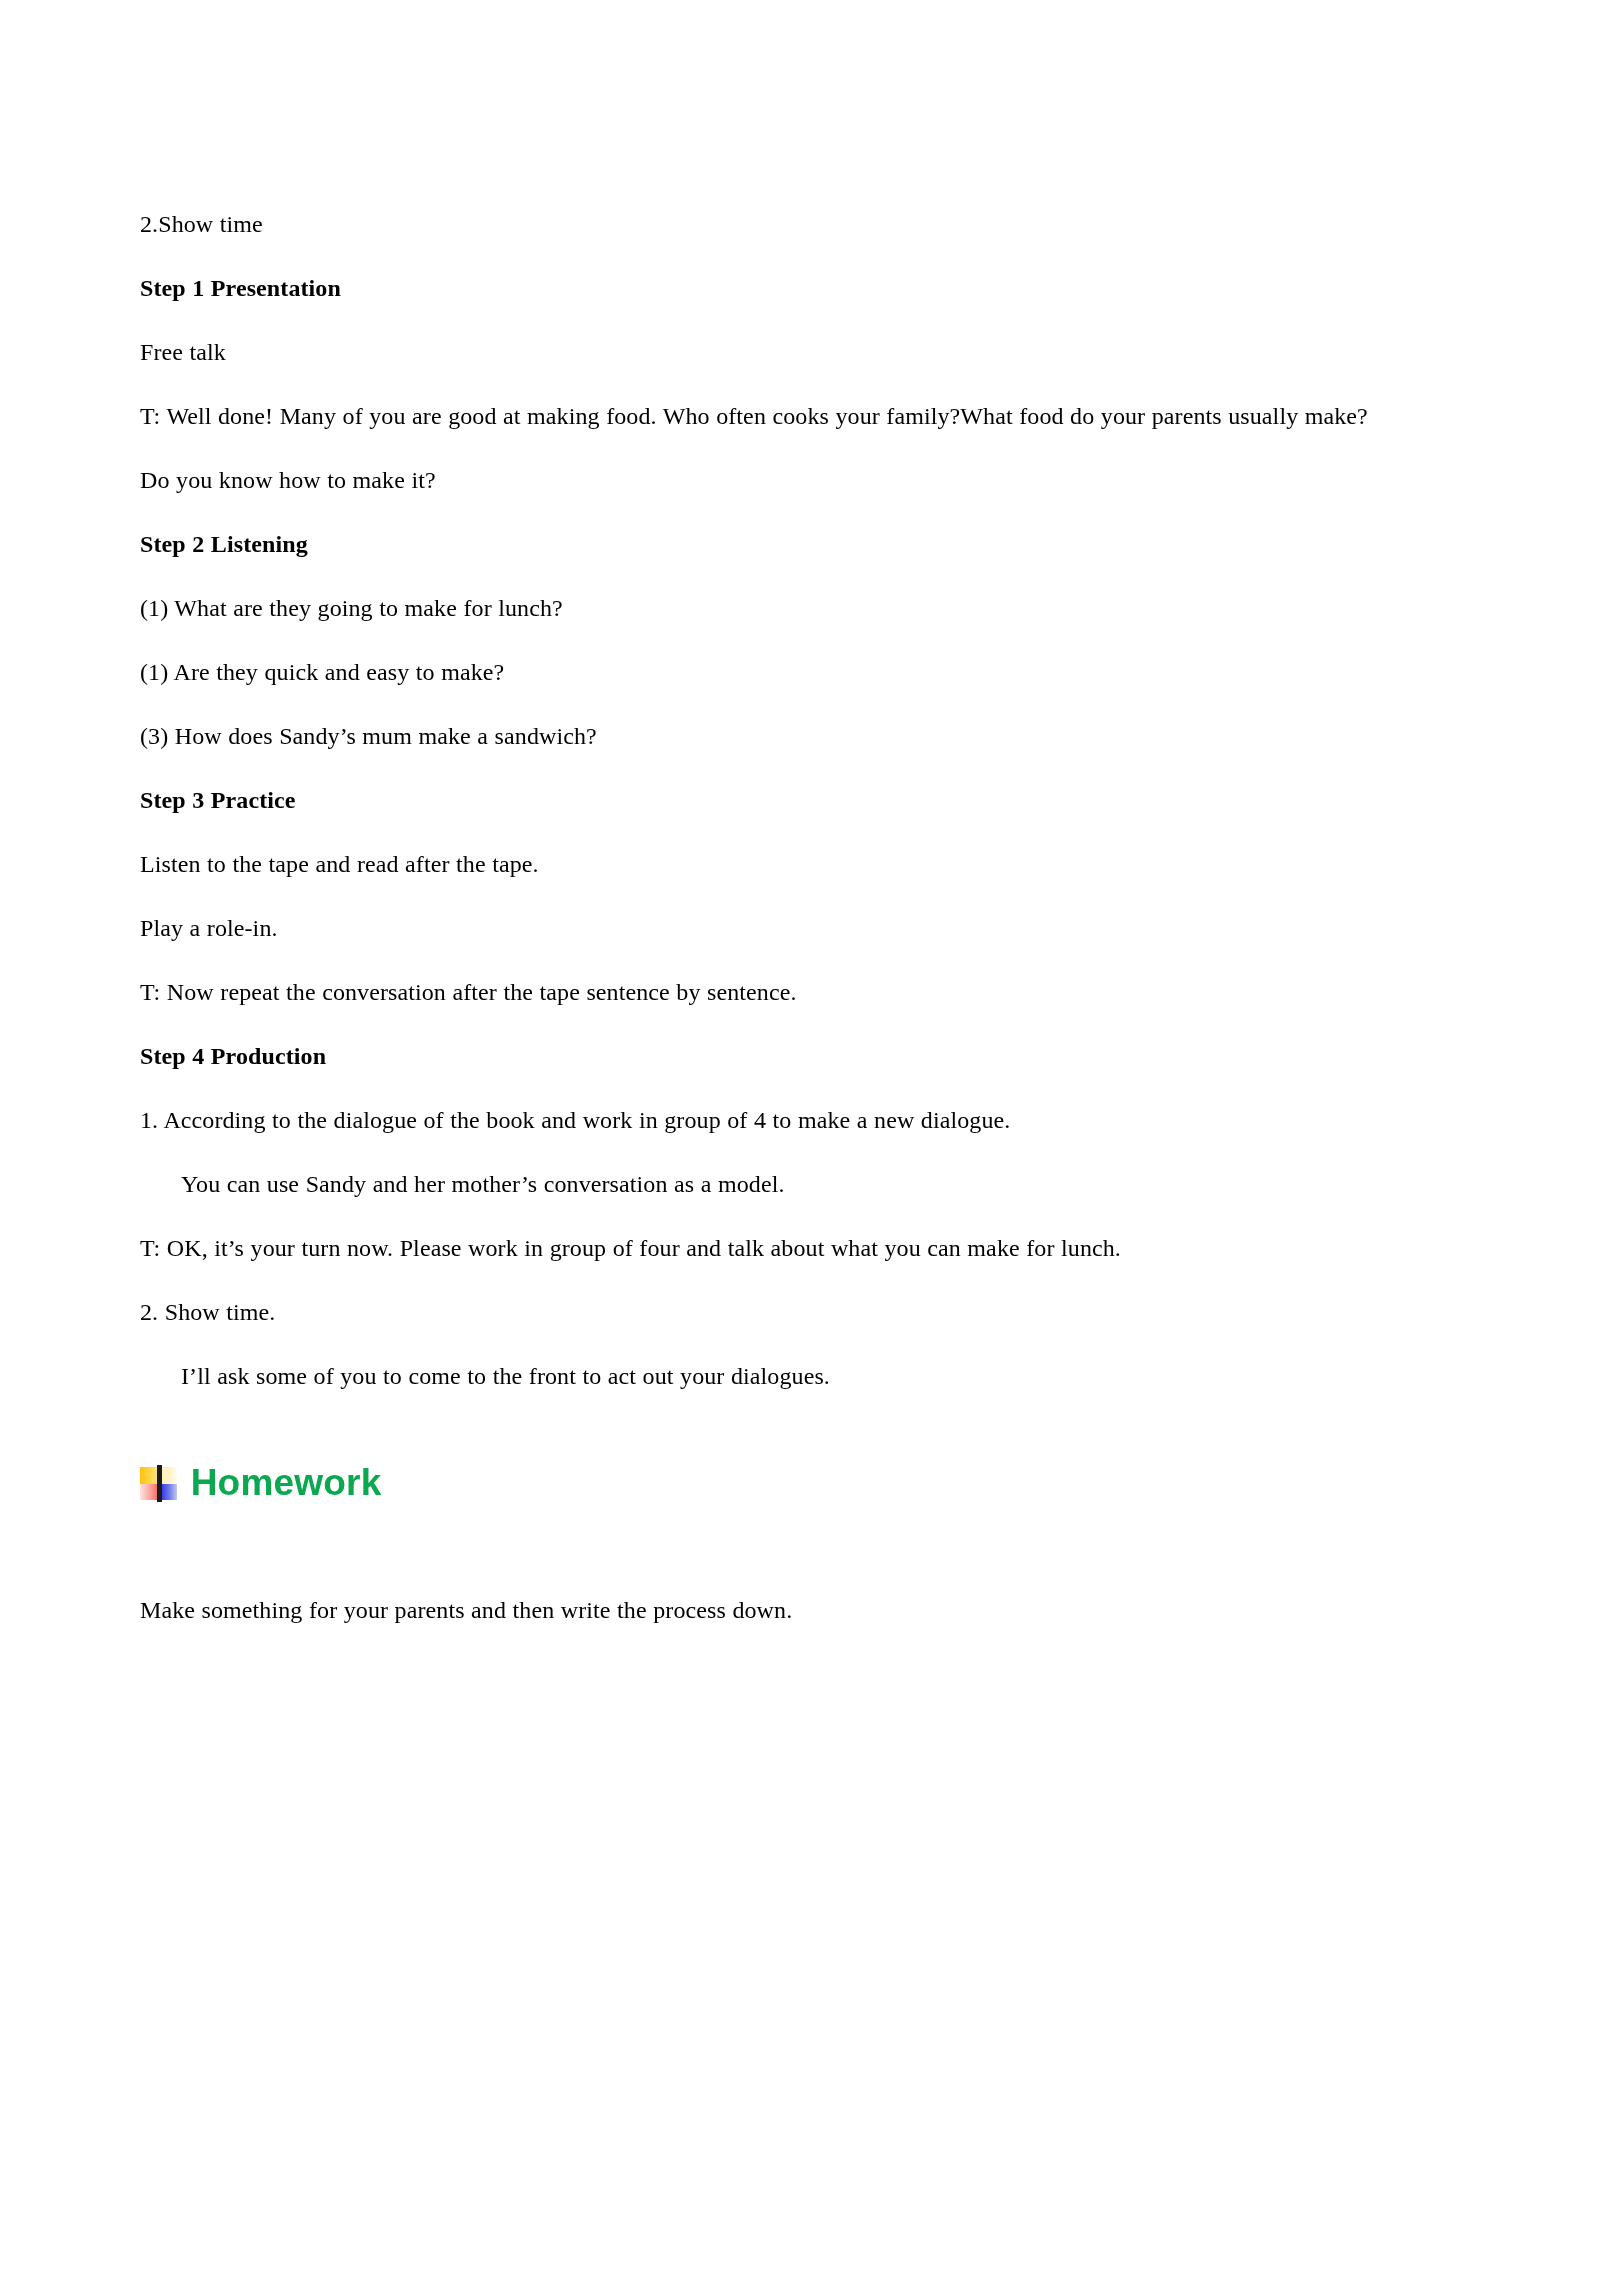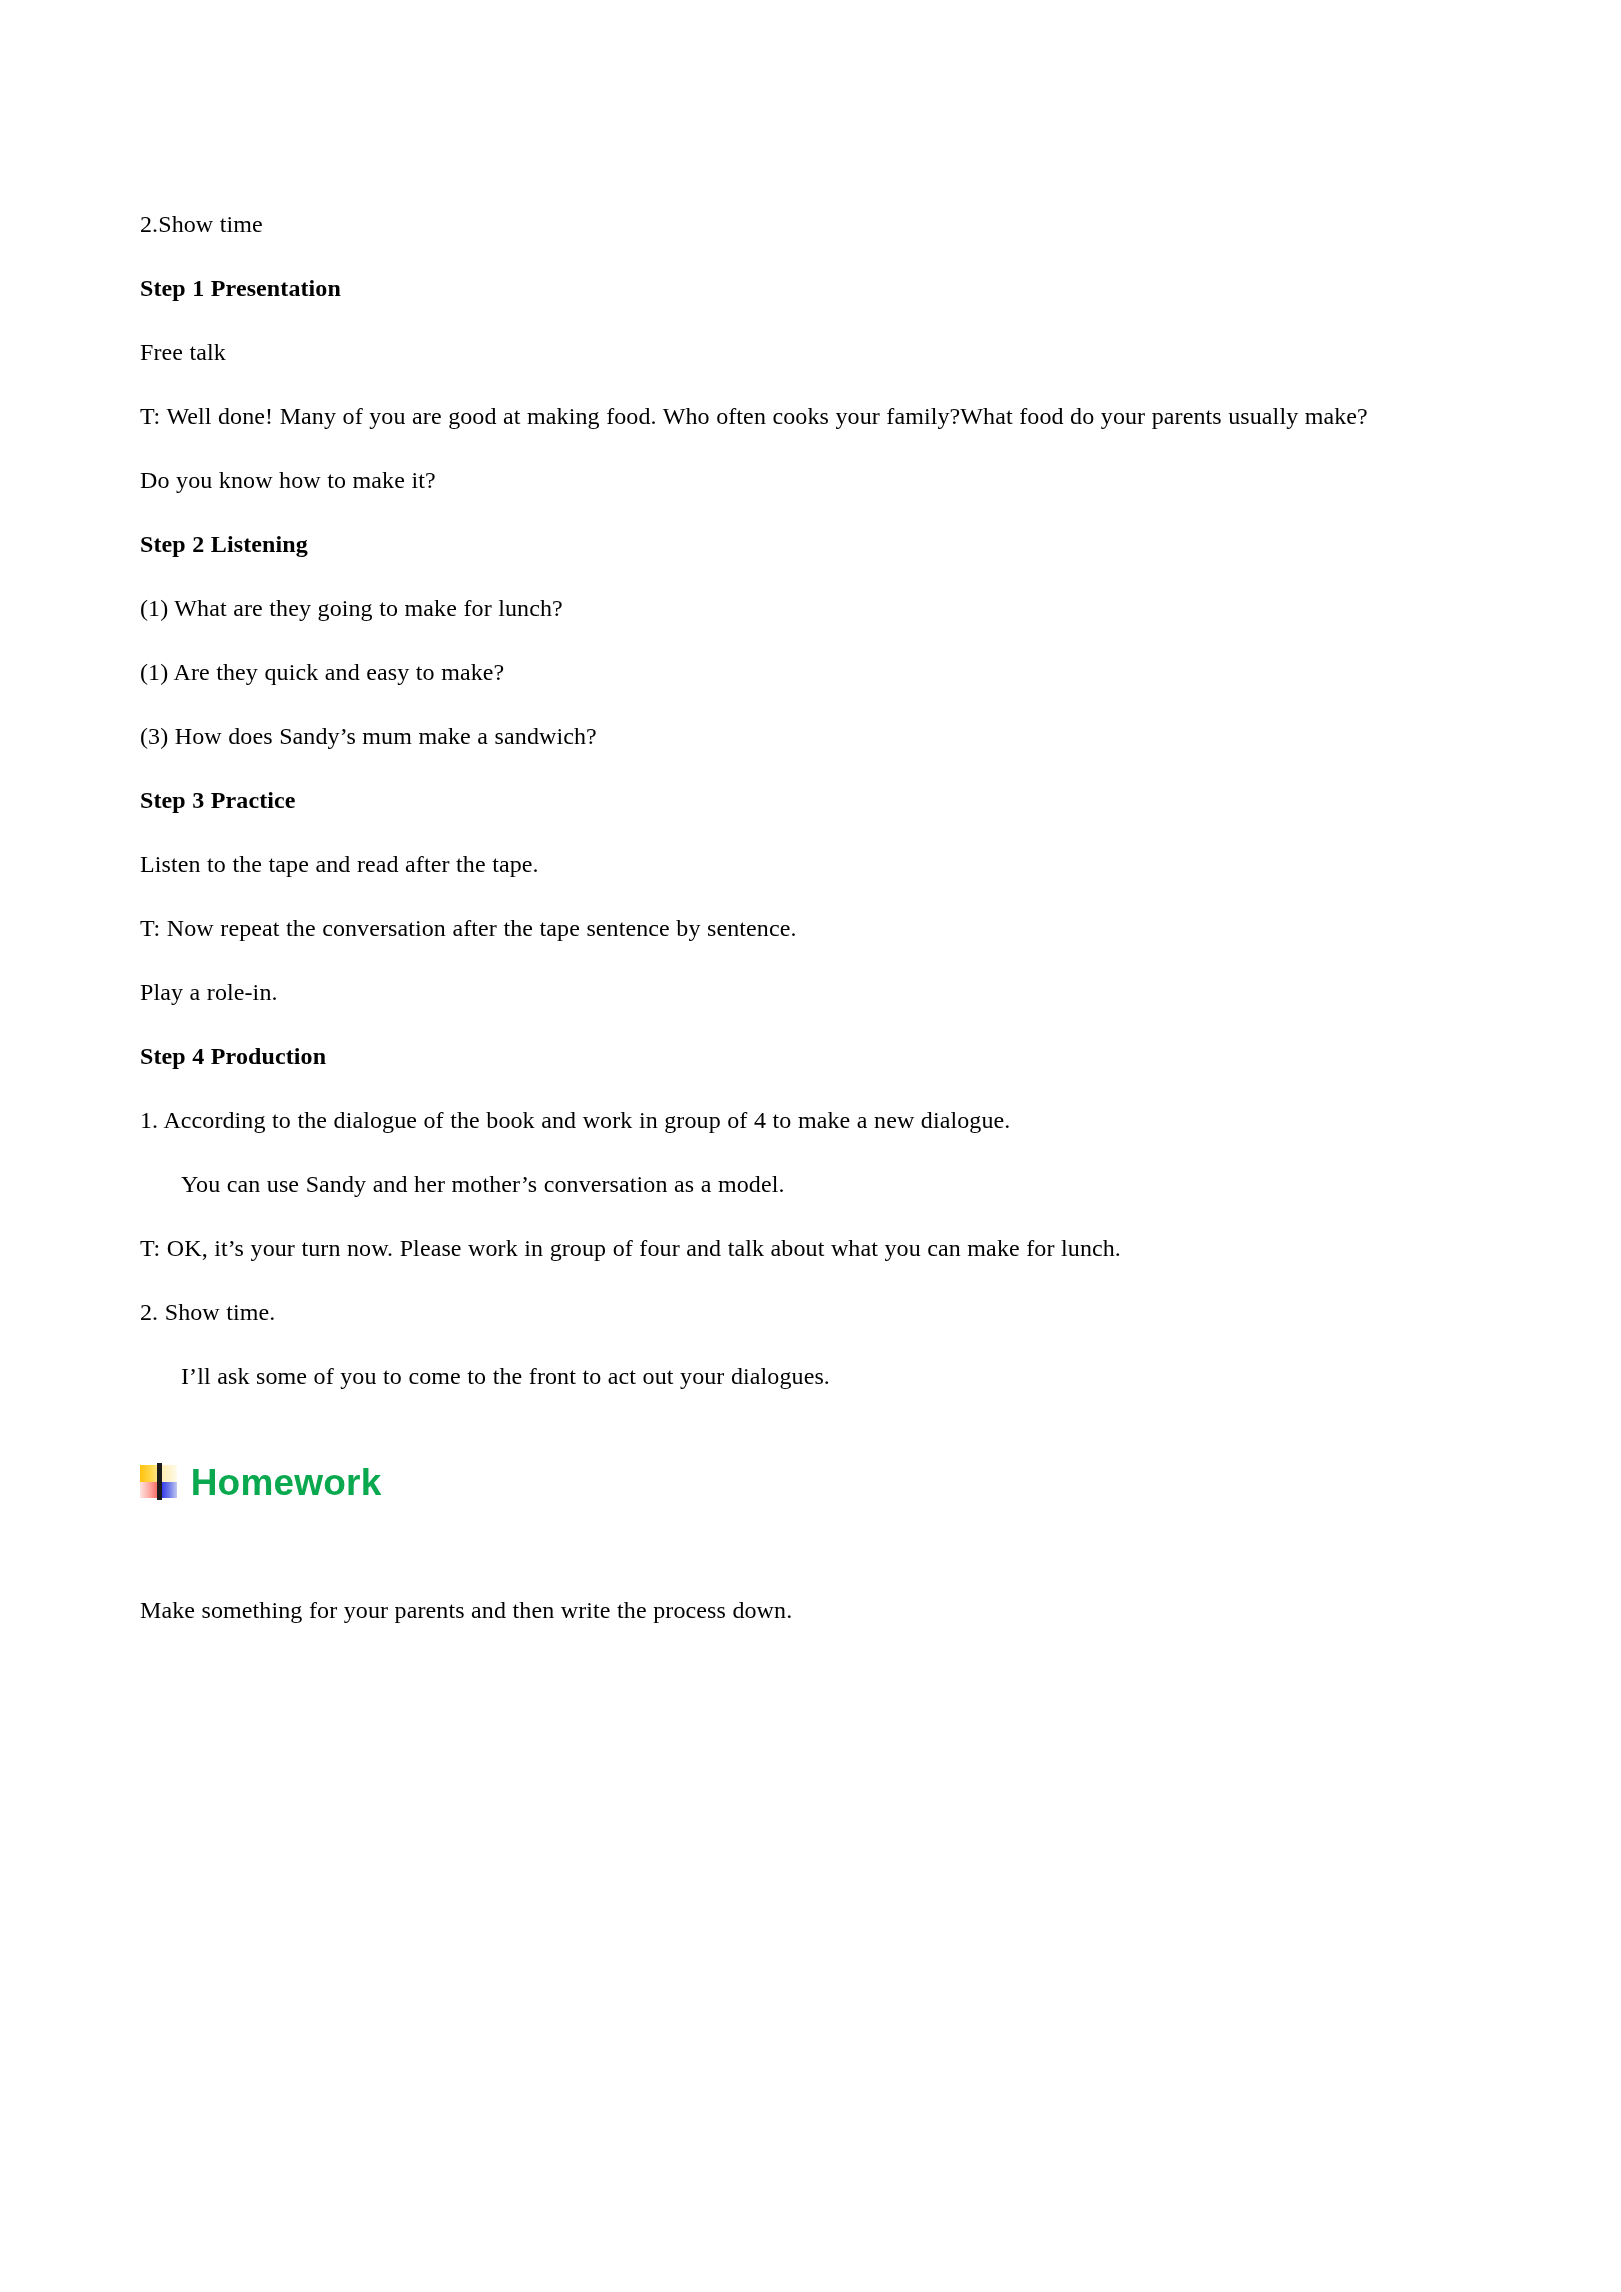--- a/index.html
+++ b/index.html
@@ -54,21 +54,21 @@
     text-indent: -41px;
   }
   .indent-hang2 {
     padding-left: 41px;
     text-indent: 0;
   }
   .spacer-lg { height: 76px; }
   
   .hw-heading {
     display: flex;
-    align-items: flex-start;
+    align-items: flex-end;
     gap: 13.7px;
     margin-top: 55px;
   }
   .hw-icon {
     position: relative;
     width: 37px;
     height: 37px;
     flex: 0 0 37px;
   }
   .hw-icon .q {
@@ -137,23 +137,23 @@
     <p class="p nojust">(1) What are they going to make for lunch?</p>
 
     <p class="p nojust">(1) Are they quick and easy to make?</p>
 
     <p class="p nojust">(3) How does Sandy’s mum make a sandwich?</p>
 
     <p class="p nojust bold">Step 3 Practice</p>
 
     <p class="p nojust">Listen to the tape and read after the tape.</p>
 
+    <p class="p nojust">Play a role-in.</p>
+
     <p class="p nojust">T: Now repeat the conversation after the tape sentence by sentence.</p>
-
-    <p class="p nojust">Play a role-in.</p>
 
     <p class="p nojust bold">Step 4 Production</p>
 
     <p class="p nojust">1. According to the dialogue of the book and work in group of 4 to make a new dialogue.</p>
 
     <p class="p nojust indent-hang2">You can use Sandy and her mother’s conversation as a model.</p>
 
     <p class="p nojust">T: OK, it’s your turn now. Please work in group of four and talk about what you can make for lunch.</p>
 
     <p class="p nojust">2. Show time.</p>

